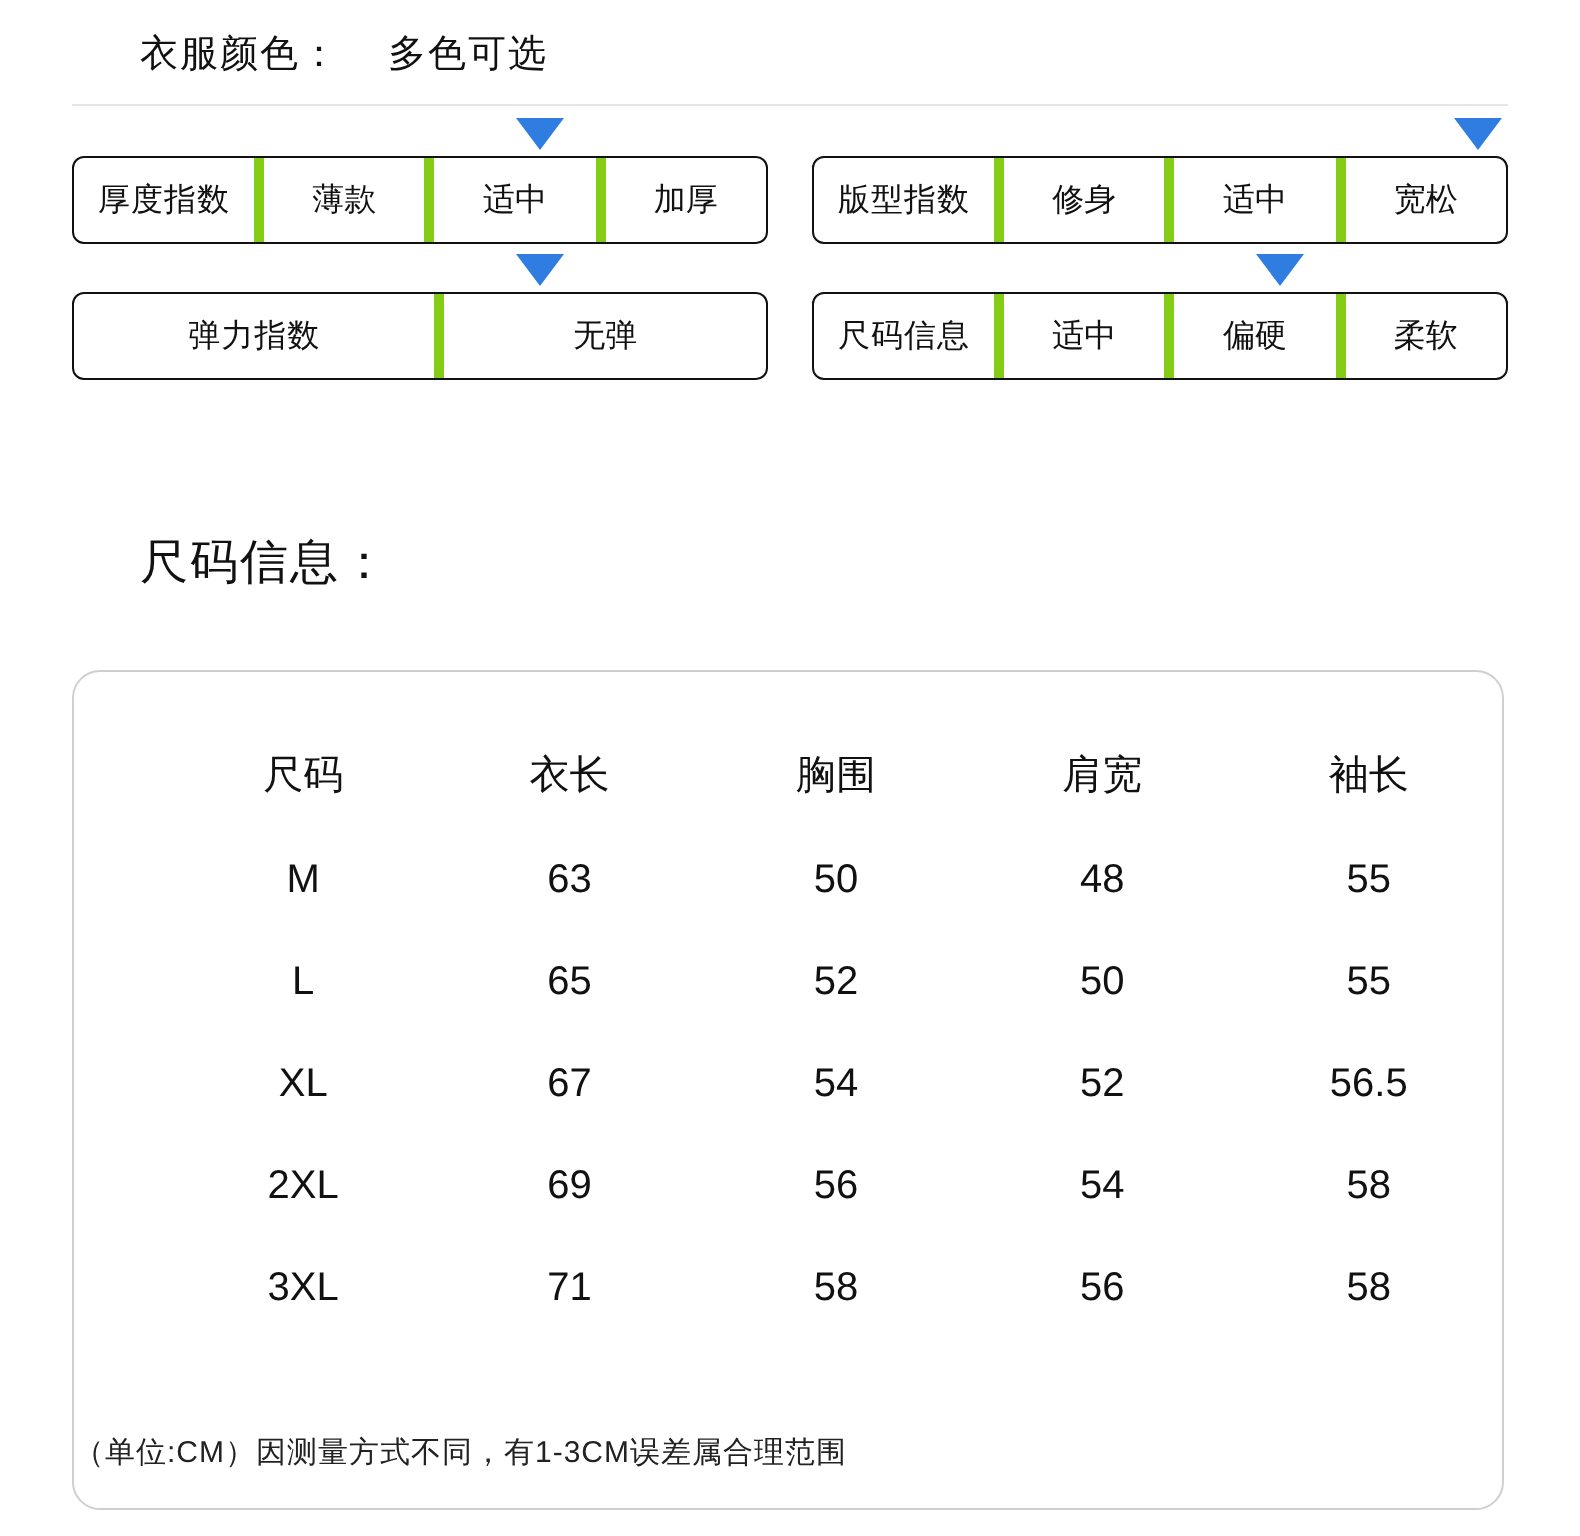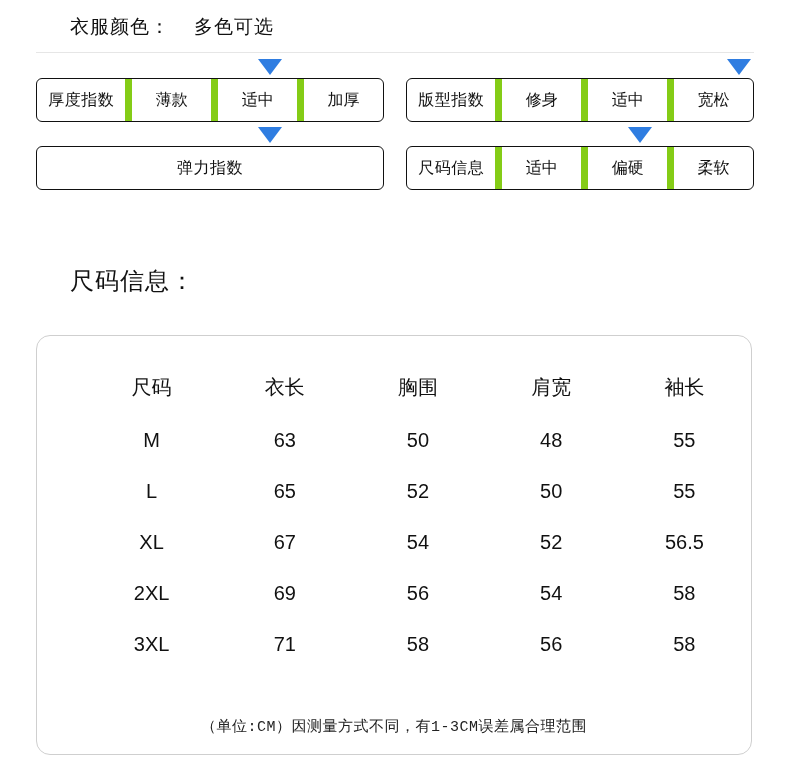--- a/index.html
+++ b/index.html
@@ -61,21 +61,21 @@
     height: 42px;
     background: #fff;
   }
   .spec-cell {
     flex: 1 1 0;
     display: flex;
     align-items: center;
     justify-content: center;
     font-size: 16px;
     color: #111;
-    border-left: 7px solid #84cc16;
+    border-left: 5px solid #84cc16;
     box-sizing: border-box;
   }
   .spec-cell.title {
     border-left: none;
     flex: 1.12 1 0;
     letter-spacing: 0.5px;
   }
   .marker {
     position: absolute;
     top: -19px;
@@ -127,25 +127,23 @@
   .size-table col.c1 { width: 20%; }
   .size-table col.c2 { width: 20%; }
   .size-table col.c3 { width: 20%; }
   .size-table col.c4 { width: 20%; }
 
   .size-note {
     position: absolute;
     left: 0;
     right: 0;
     bottom: 18px;
-    text-align: center;
     font-size: 15px;
     color: #222;
     letter-spacing: 0.5px;
-    font-family: Liberation Mono, monospace;
   }
 </style>
 </head>
 <body>
 
 <div class="color-header">
   <span class="label">衣服颜色：</span><span class="value">多色可选</span>
 </div>
 <div class="header-rule"></div>
 
@@ -174,20 +172,21 @@
     </div>
 
   </div>
 
   <div class="spec-row">
 
     <div class="spec-block">
       <div class="marker" style="left:calc(24.5% + 28.5%*1 + 14.25% - 12px);"></div>
       <div class="spec-bar">
         <div class="spec-cell title">弹力指数</div>
+        <div class="spec-cell">无弹</div>
       </div>
     </div>
 
     <div class="spec-block">
       <div class="marker" style="left:calc(24.5% + 28.5%*1 + 14.25% - 12px);"></div>
       <div class="spec-bar">
         <div class="spec-cell title">尺码信息</div>
         <div class="spec-cell">适中</div>
         <div class="spec-cell">偏硬</div>
         <div class="spec-cell">柔软</div>

